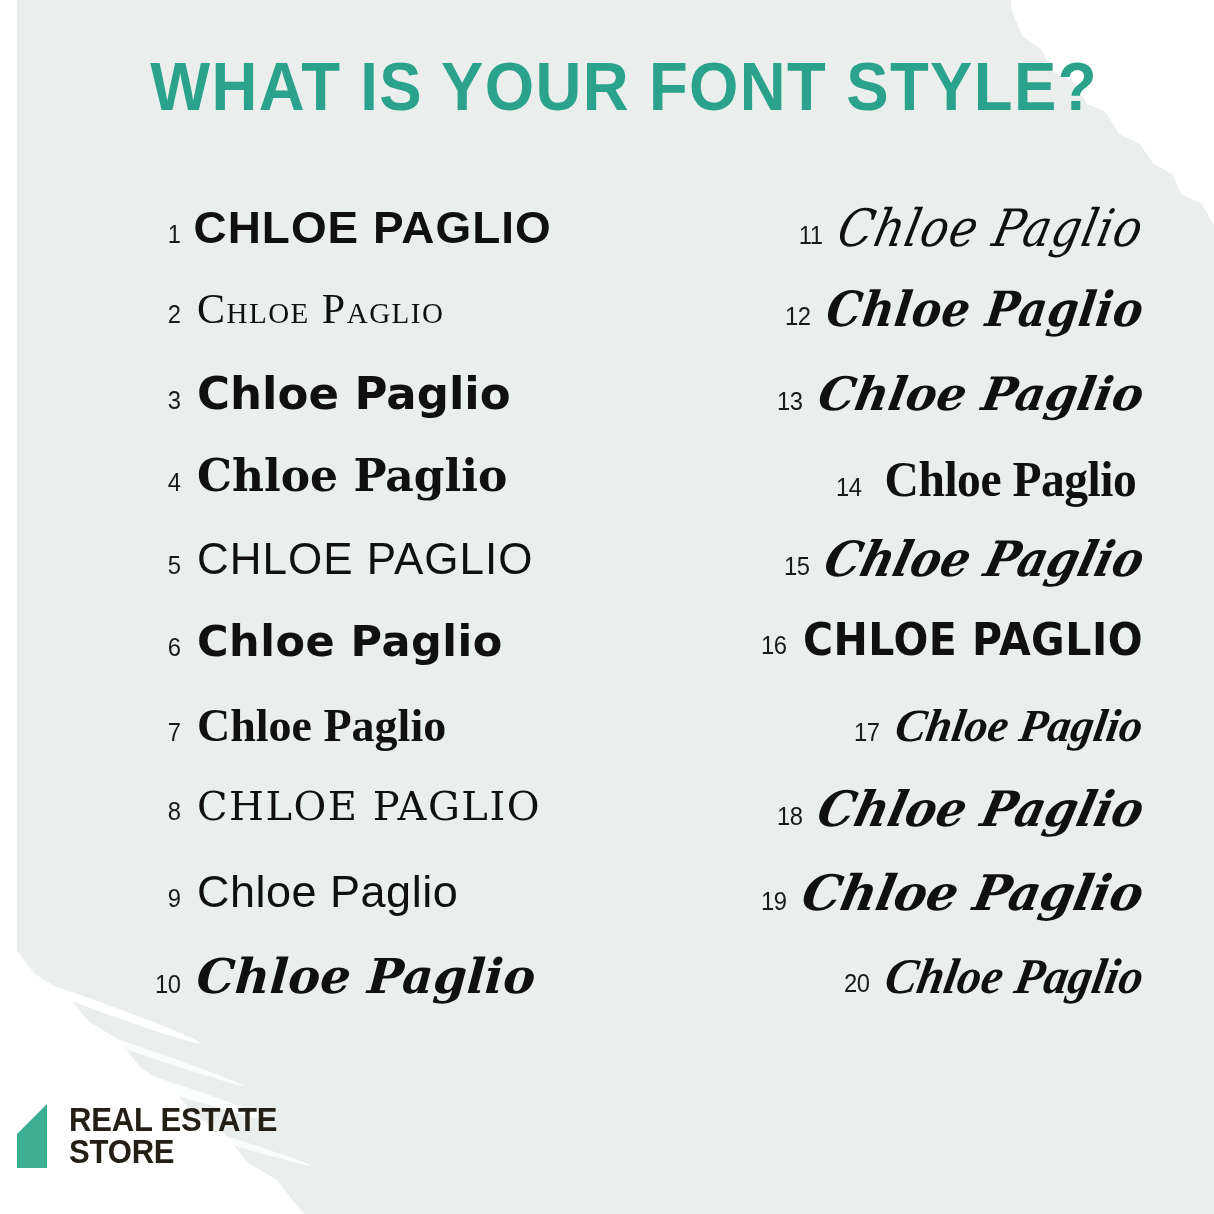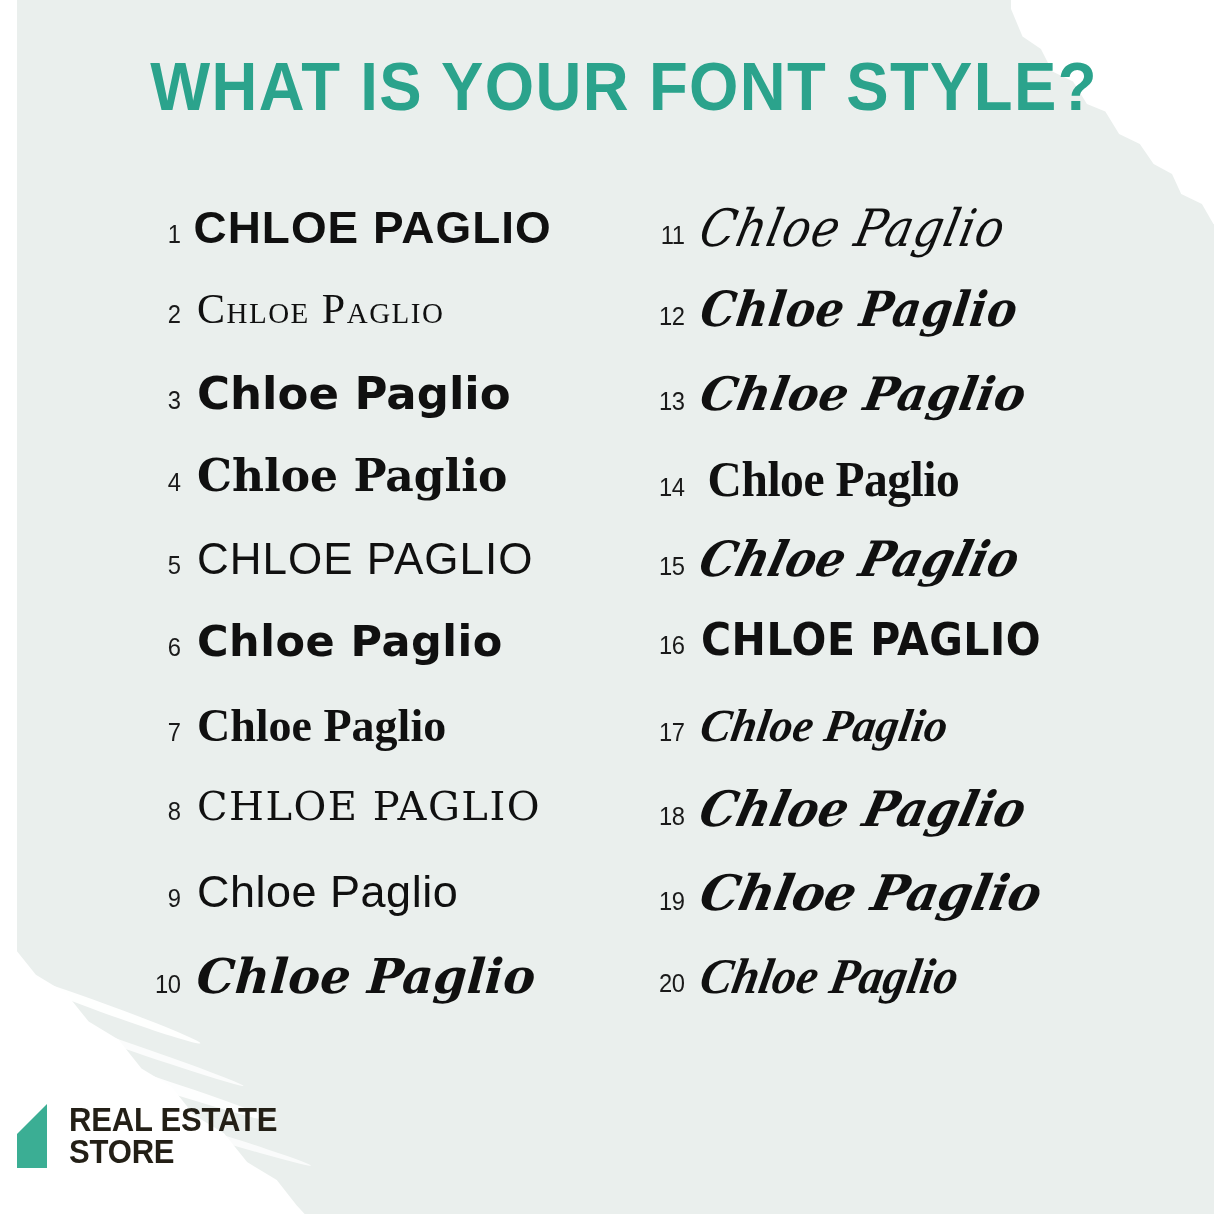--- a/index.html
+++ b/index.html
@@ -96,21 +96,21 @@
     left: 0;
     width: 1214px;
     height: 830px;
     display: flex;
   }
   .column {
     display: flex;
     flex-direction: column;
   }
   #column-left  { width: 566px; padding-left: 128px; box-sizing: border-box; }
-  #column-right { width: 560px; padding-left: 66px;  box-sizing: border-box; }
+  #column-right { width: 560px; padding-left: 66px;  box-sizing: border-box; align-items: flex-end; }
 
   .row {
     display: flex;
     align-items: baseline;
     height: 83px;
   }
   .num {
     width: 52px;
     flex: 0 0 52px;
     text-align: right;

